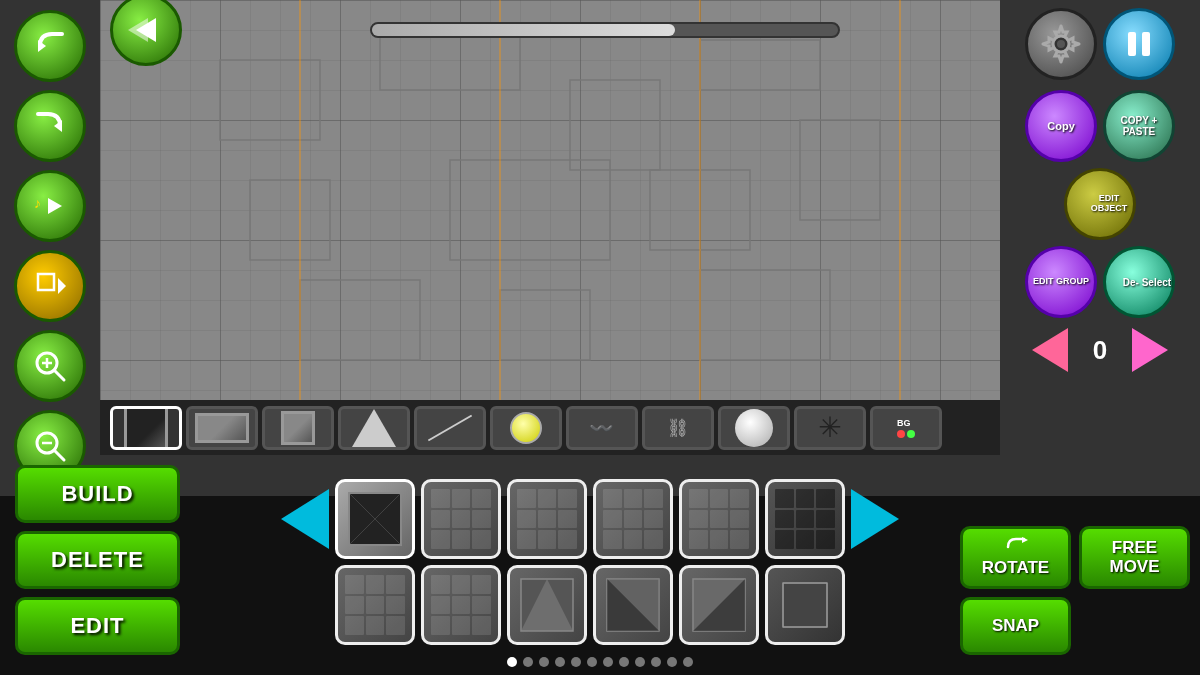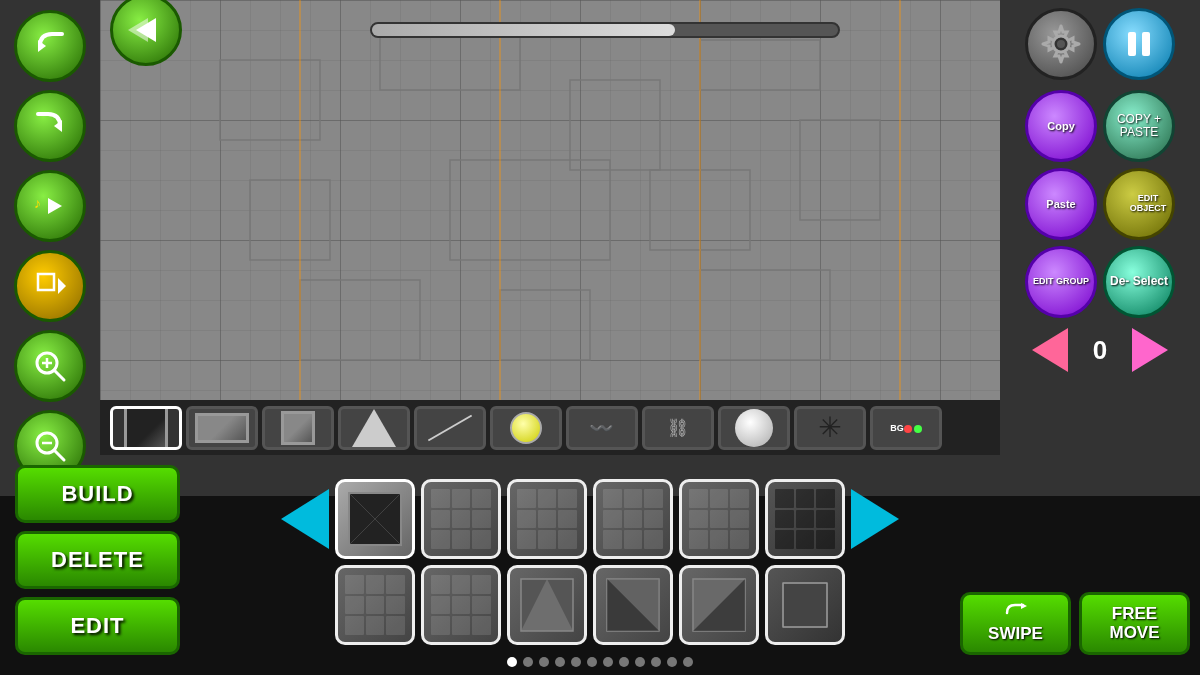--- a/index.html
+++ b/index.html
@@ -543,39 +543,36 @@
         <rect x="25" y="10" width="8" height="24" rx="2" fill="white"></rect>
       </svg>
     </div>
   </div>
 
   <div class="right-row">
     <div class="circ-btn circ-btn-lg btn-purple">
       <span>Copy</span>
     </div>
     <div class="circ-btn circ-btn-lg btn-teal" style="background:radial-gradient(circle at 40% 35%, #88eecc, #226644);border-color:#114433;">
-      <span style="font-size:12px;font-weight:400;">COPY + PASTE</span>
+      <span style="font-size:10px;font-weight:700;">COPY + PASTE</span>
     </div>
   </div>
 
   <div class="right-row">
-    <div class="circ-btn circ-btn-lg btn-purple">
-      <span>Paste</span>
-    </div>
     <div class="circ-btn circ-btn-lg btn-olive">
       <span style="font-size:9px;font-weight:900;padding-left:18px;">EDIT OBJECT</span>
     </div>
   </div>
 
   <div class="right-row">
     <div class="circ-btn circ-btn-lg btn-purple">
       <span style="font-size:9px;font-weight:900;">EDIT GROUP</span>
     </div>
     <div class="circ-btn circ-btn-lg btn-teal">
-      <span style="font-size:12px;font-weight:900;">De- Select</span>
+      <span style="font-size:10px;font-weight:900;padding-left:16px;">De- Select</span>
     </div>
   </div>
 
   <div class="right-row" style="margin-top:4px;gap:12px;">
     <div style="cursor:pointer;">
       <div class="arrow-left"></div>
     </div>
     <span class="counter-display">0</span>
     <div style="cursor:pointer;">
       <div class="arrow-right"></div>
@@ -619,21 +616,21 @@
 
   <div class="tab-item">
     <div class="white-circle"></div>
   </div>
 
   <div class="tab-item">
     <span class="spiky-shape">✳</span>
   </div>
 
   <div class="tab-item" style="position:relative;">
-    <div style="display:flex;flex-direction:row;align-items:center;">
+    <div style="display:flex;flex-direction:column;align-items:flex-start;">
       <span style="color:white;font-size:9px;font-weight:900;">BG</span>
       <div style="display:flex;gap:2px;margin-top:2px;">
         <div style="width:8px;height:8px;border-radius:50%;background:#ff4444;"></div>
         <div style="width:8px;height:8px;border-radius:50%;background:#44ff44;"></div>
       </div>
     </div>
   </div>
 </div>
 
 <div id="bottom-panel">
@@ -798,19 +795,20 @@
     <div class="dot"></div>
   </div>
 
   <div id="bottom-right-btns">
     <button class="tool-btn">
       <div style="display:flex;flex-direction:column;align-items:center;gap:2px;">
         <svg width="24" height="20" viewBox="0 0 24 20">
           <path d="M4 10 Q4 2 12 2 L20 2" stroke="white" stroke-width="2.5" fill="none" stroke-linecap="round"></path>
           <polygon points="18,0 18,6 24,3" fill="white"></polygon>
         </svg>
-        <span>SWIPE</span>
+        <span>ROTATE</span>
       </div>
     </button>
     <button class="tool-btn">FREE MOVE</button>
+    <button class="tool-btn">SNAP</button>
   </div>
 
 </div>
 
 </body></html>

